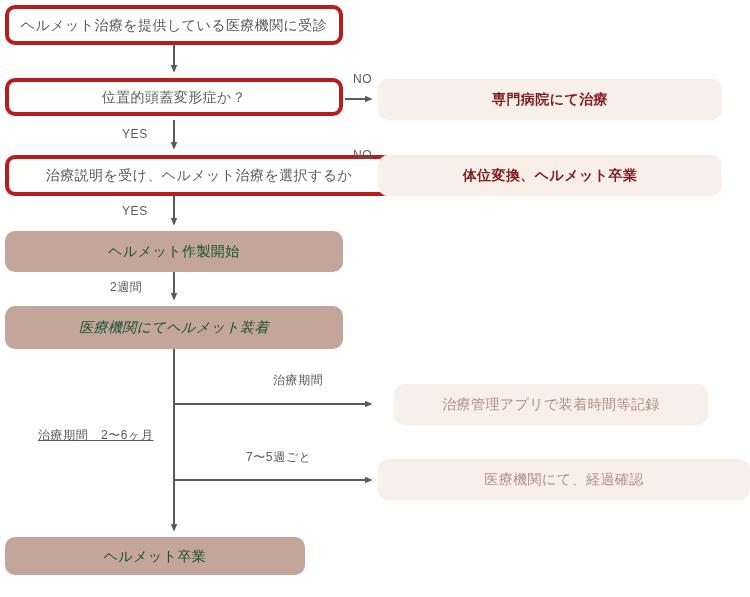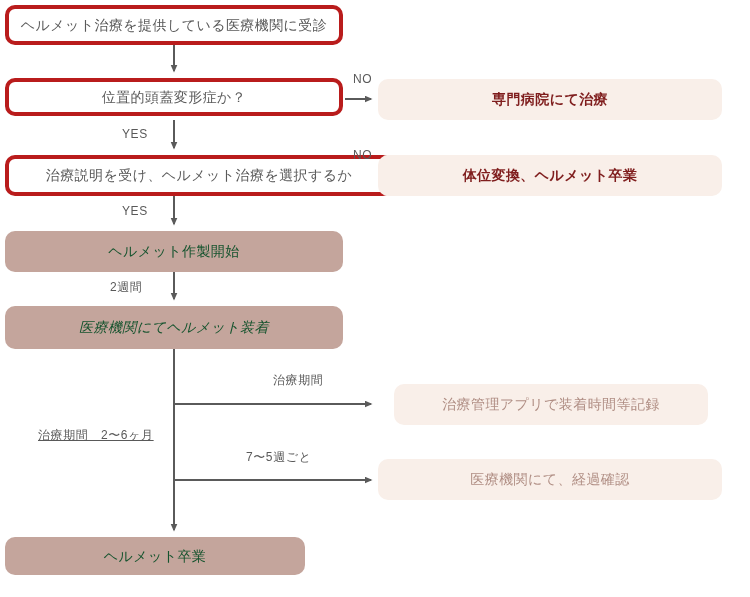--- a/index.html
+++ b/index.html
@@ -96,21 +96,21 @@
   <div class="node filled" style="left:5px; top:306px; width:338px; height:43px;font-style:italic;">医療機関にてヘルメット装着</div>
 
   <div class="node filled" style="left:5px; top:537px; width:300px; height:38px;">ヘルメット卒業</div>
 
   <div class="node light" style="left:378px; top:79px; width:344px; height:41px;">専門病院にて治療</div>
 
   <div class="node light" style="left:378px; top:155px; width:344px; height:41px;">体位変換、ヘルメット卒業</div>
 
   <div class="node light-brown" style="left:378px; top:384px; width:314px; height:41px;margin-left:16px;">治療管理アプリで装着時間等記録</div>
 
-  <div class="node light-brown" style="left:378px; top:459px; width:344px; height:41px;">医療機関にて、経過確認</div>
+  <div class="node light-brown" style="left:378px; top:459px; width:372px; height:41px;">医療機関にて、経過確認</div>
 
   <span class="edge-label" style="left:353px; top:72px;">NO</span>
 
   <span class="edge-label" style="left:122px; top:127px;">YES</span>
 
   <span class="edge-label" style="left:353px; top:148px;">NO</span>
 
   <span class="edge-label" style="left:122px; top:204px;">YES</span>
 
   <span class="edge-label jp" style="left:110px; top:279px;">2週間</span>

